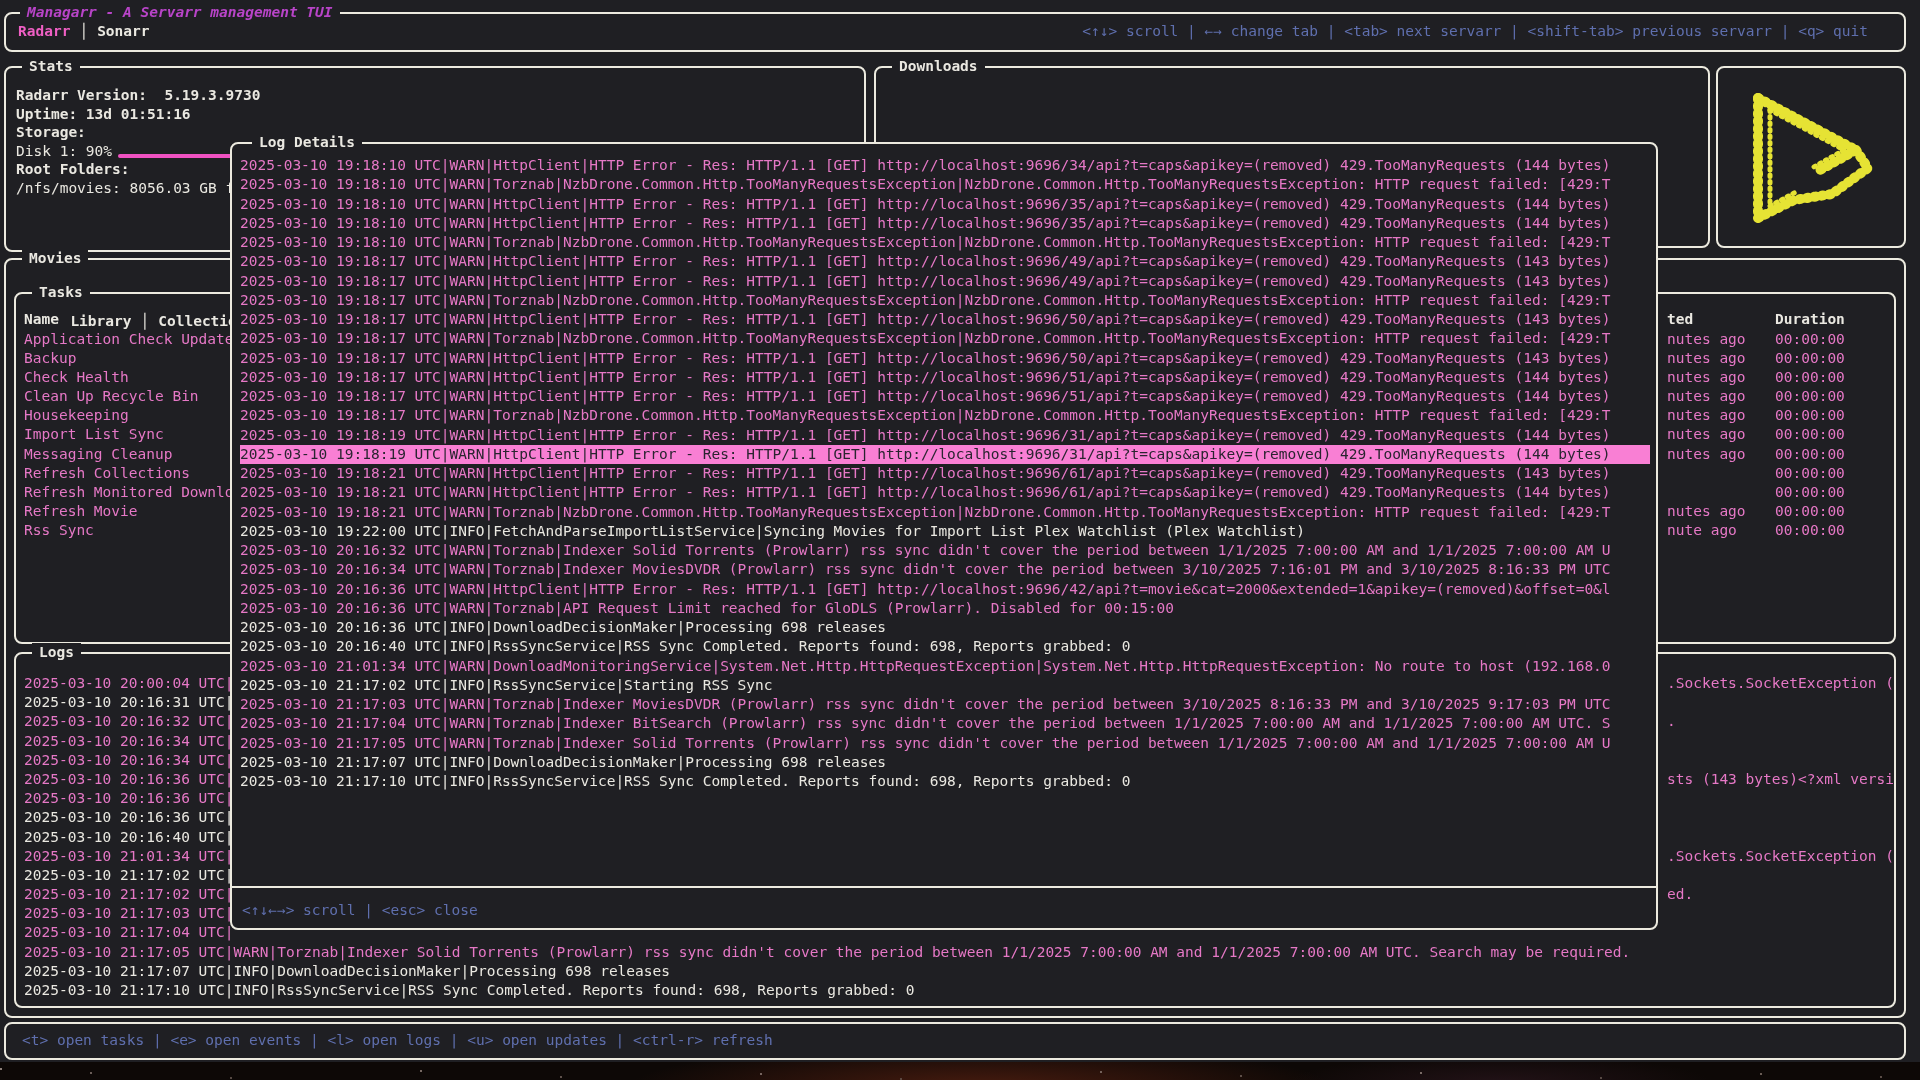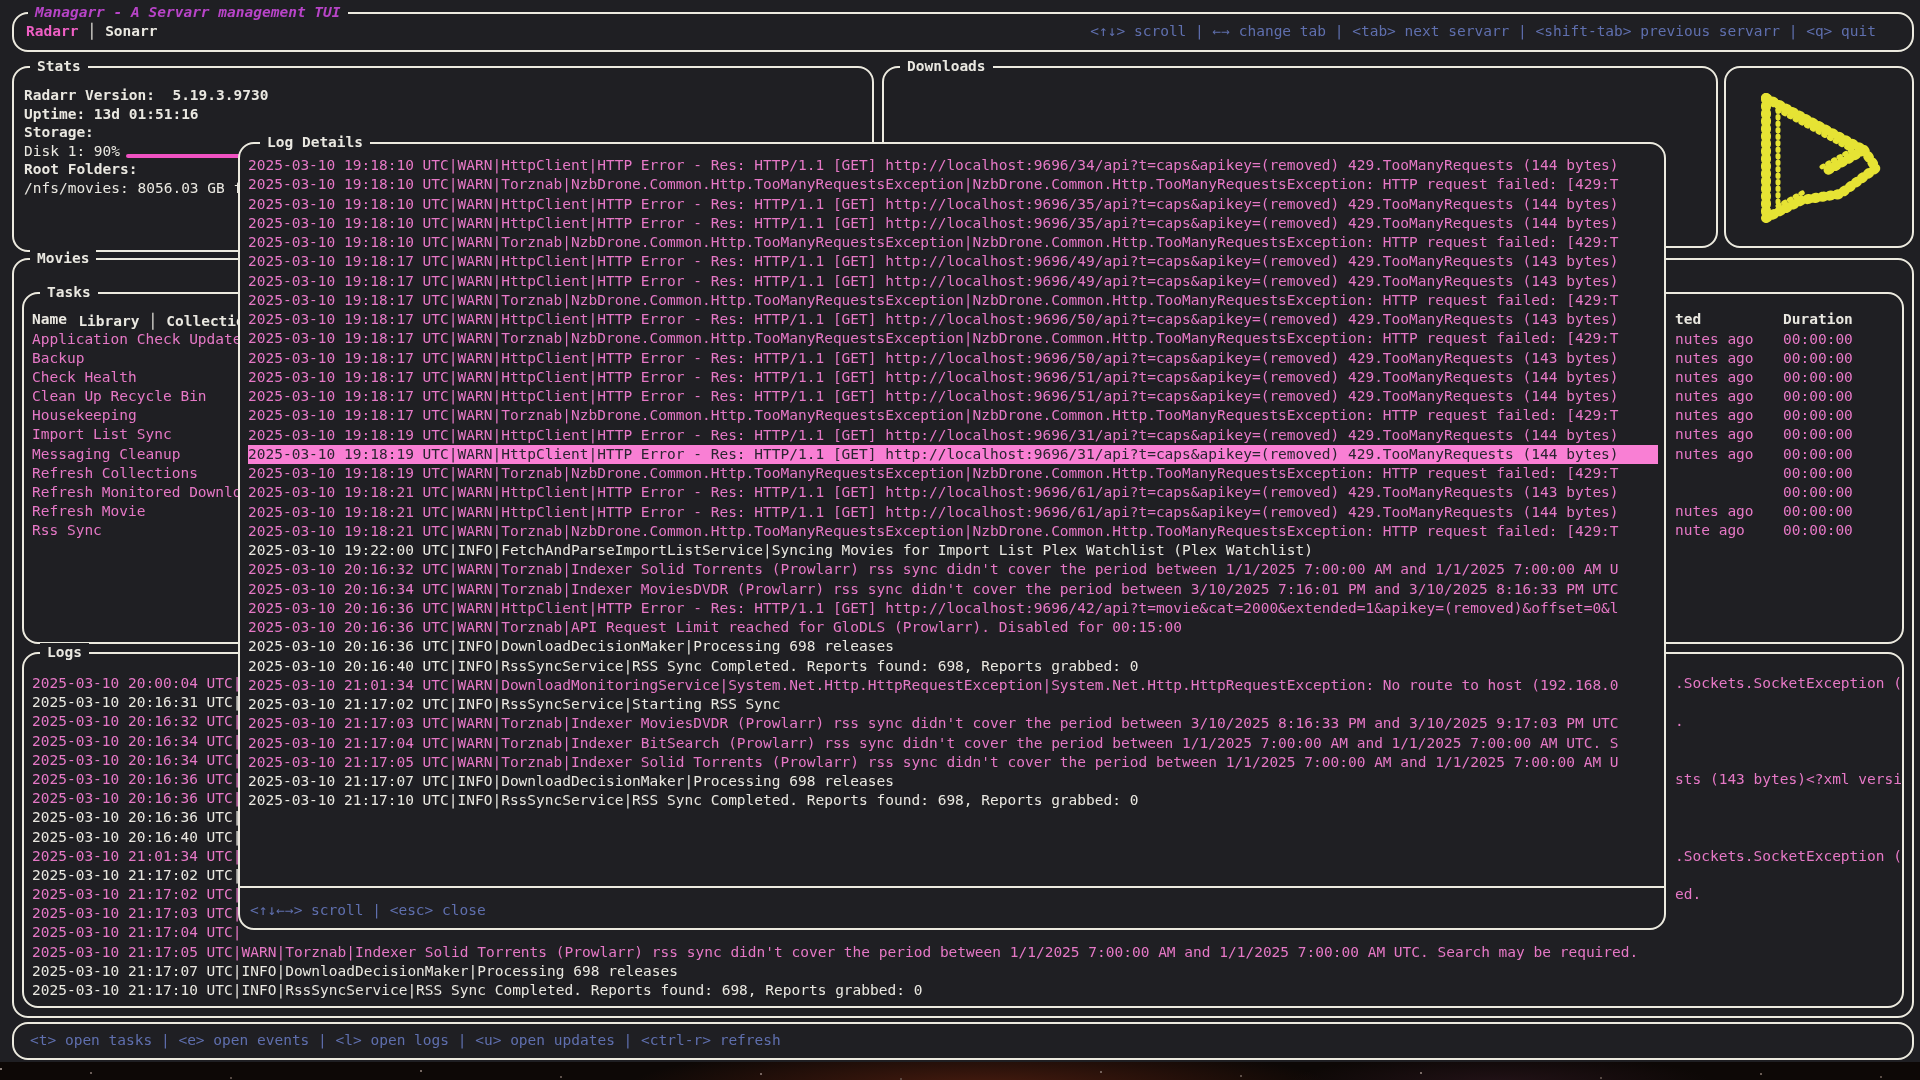--- a/index.html
+++ b/index.html
@@ -13,21 +13,21 @@
     --border:#eceadf;
     --hl-bg:#f97fd4;
     --hl-fg:#2a2430;
     --gauge:#f052c2;
   }
   *{margin:0;padding:0;box-sizing:border-box;}
   html,body{width:1920px;height:1080px;background:#0d0805;overflow:hidden;}
   body{font-family:"DejaVu Sans Mono", monospace;font-size:14.5px;line-height:19.2px;color:var(--fg);}
   #screen{position:absolute;left:0;top:0;width:1920px;height:1080px;}
   .terminal{position:absolute;left:0;top:0;width:1920px;height:1062px;background:var(--bg);}
-  .panel{position:absolute;border:2px solid var(--border);border-radius:16px;background:transparent;margin-left:8px;}
+  .panel{position:absolute;border:2px solid var(--border);border-radius:8px;background:transparent;}
   .panel.opaque{background:var(--bg);}
   .ptitle{position:absolute;top:-11px;left:16px;background:var(--bg);padding:0 7px;font-weight:bold;color:var(--fg);white-space:pre;}
   .keys{color:var(--blue);white-space:pre;}
   .sep{color:var(--fg);padding:0 9px;}
   
   #header-box{left:4px;top:12px;width:1902px;height:40px;}
   #header-box .ptitle{color:var(--purple);font-style:italic;left:14px;}
   #header-tabs{position:absolute;left:12px;top:8px;white-space:pre;}
   #header-keys{position:absolute;right:36px;top:8px;}
   .tab{font-weight:bold;}
@@ -303,21 +303,20 @@
           <div class="mrow" data-level="warn">2025-03-10 19:18:17 UTC|WARN|HttpClient|HTTP Error - Res: HTTP/1.1 [GET] http://localhost:9696/49/api?t=caps&amp;apikey=(removed) 429.TooManyRequests (143 bytes)</div>
           <div class="mrow" data-level="warn">2025-03-10 19:18:17 UTC|WARN|Torznab|NzbDrone.Common.Http.TooManyRequestsException|NzbDrone.Common.Http.TooManyRequestsException: HTTP request failed: [429:T</div>
           <div class="mrow" data-level="warn">2025-03-10 19:18:17 UTC|WARN|HttpClient|HTTP Error - Res: HTTP/1.1 [GET] http://localhost:9696/50/api?t=caps&amp;apikey=(removed) 429.TooManyRequests (143 bytes)</div>
           <div class="mrow" data-level="warn">2025-03-10 19:18:17 UTC|WARN|Torznab|NzbDrone.Common.Http.TooManyRequestsException|NzbDrone.Common.Http.TooManyRequestsException: HTTP request failed: [429:T</div>
           <div class="mrow" data-level="warn">2025-03-10 19:18:17 UTC|WARN|HttpClient|HTTP Error - Res: HTTP/1.1 [GET] http://localhost:9696/50/api?t=caps&amp;apikey=(removed) 429.TooManyRequests (143 bytes)</div>
           <div class="mrow" data-level="warn">2025-03-10 19:18:17 UTC|WARN|HttpClient|HTTP Error - Res: HTTP/1.1 [GET] http://localhost:9696/51/api?t=caps&amp;apikey=(removed) 429.TooManyRequests (144 bytes)</div>
           <div class="mrow" data-level="warn">2025-03-10 19:18:17 UTC|WARN|HttpClient|HTTP Error - Res: HTTP/1.1 [GET] http://localhost:9696/51/api?t=caps&amp;apikey=(removed) 429.TooManyRequests (144 bytes)</div>
           <div class="mrow" data-level="warn">2025-03-10 19:18:17 UTC|WARN|Torznab|NzbDrone.Common.Http.TooManyRequestsException|NzbDrone.Common.Http.TooManyRequestsException: HTTP request failed: [429:T</div>
           <div class="mrow" data-level="warn">2025-03-10 19:18:19 UTC|WARN|HttpClient|HTTP Error - Res: HTTP/1.1 [GET] http://localhost:9696/31/api?t=caps&amp;apikey=(removed) 429.TooManyRequests (144 bytes)</div>
           <div class="mrow" data-level="warn" data-selected="true">2025-03-10 19:18:19 UTC|WARN|HttpClient|HTTP Error - Res: HTTP/1.1 [GET] http://localhost:9696/31/api?t=caps&amp;apikey=(removed) 429.TooManyRequests (144 bytes)</div>
-          <div class="mrow" data-level="warn">2025-03-10 19:18:19 UTC|WARN|Torznab|NzbDrone.Common.Http.TooManyRequestsException|NzbDrone.Common.Http.TooManyRequestsException: HTTP request failed: [429:T</div>
           <div class="mrow" data-level="warn">2025-03-10 19:18:21 UTC|WARN|HttpClient|HTTP Error - Res: HTTP/1.1 [GET] http://localhost:9696/61/api?t=caps&amp;apikey=(removed) 429.TooManyRequests (143 bytes)</div>
           <div class="mrow" data-level="warn">2025-03-10 19:18:21 UTC|WARN|HttpClient|HTTP Error - Res: HTTP/1.1 [GET] http://localhost:9696/61/api?t=caps&amp;apikey=(removed) 429.TooManyRequests (144 bytes)</div>
           <div class="mrow" data-level="warn">2025-03-10 19:18:21 UTC|WARN|Torznab|NzbDrone.Common.Http.TooManyRequestsException|NzbDrone.Common.Http.TooManyRequestsException: HTTP request failed: [429:T</div>
           <div class="mrow" data-level="info">2025-03-10 19:22:00 UTC|INFO|FetchAndParseImportListService|Syncing Movies for Import List Plex Watchlist (Plex Watchlist)</div>
           <div class="mrow" data-level="warn">2025-03-10 20:16:32 UTC|WARN|Torznab|Indexer Solid Torrents (Prowlarr) rss sync didn't cover the period between 1/1/2025 7:00:00 AM and 1/1/2025 7:00:00 AM U</div>
           <div class="mrow" data-level="warn">2025-03-10 20:16:34 UTC|WARN|Torznab|Indexer MoviesDVDR (Prowlarr) rss sync didn't cover the period between 3/10/2025 7:16:01 PM and 3/10/2025 8:16:33 PM UTC</div>
           <div class="mrow" data-level="warn">2025-03-10 20:16:36 UTC|WARN|HttpClient|HTTP Error - Res: HTTP/1.1 [GET] http://localhost:9696/42/api?t=movie&amp;cat=2000&amp;extended=1&amp;apikey=(removed)&amp;offset=0&amp;l</div>
           <div class="mrow" data-level="warn">2025-03-10 20:16:36 UTC|WARN|Torznab|API Request Limit reached for GloDLS (Prowlarr). Disabled for 00:15:00</div>
           <div class="mrow" data-level="info">2025-03-10 20:16:36 UTC|INFO|DownloadDecisionMaker|Processing 698 releases</div>
           <div class="mrow" data-level="info">2025-03-10 20:16:40 UTC|INFO|RssSyncService|RSS Sync Completed. Reports found: 698, Reports grabbed: 0</div>

